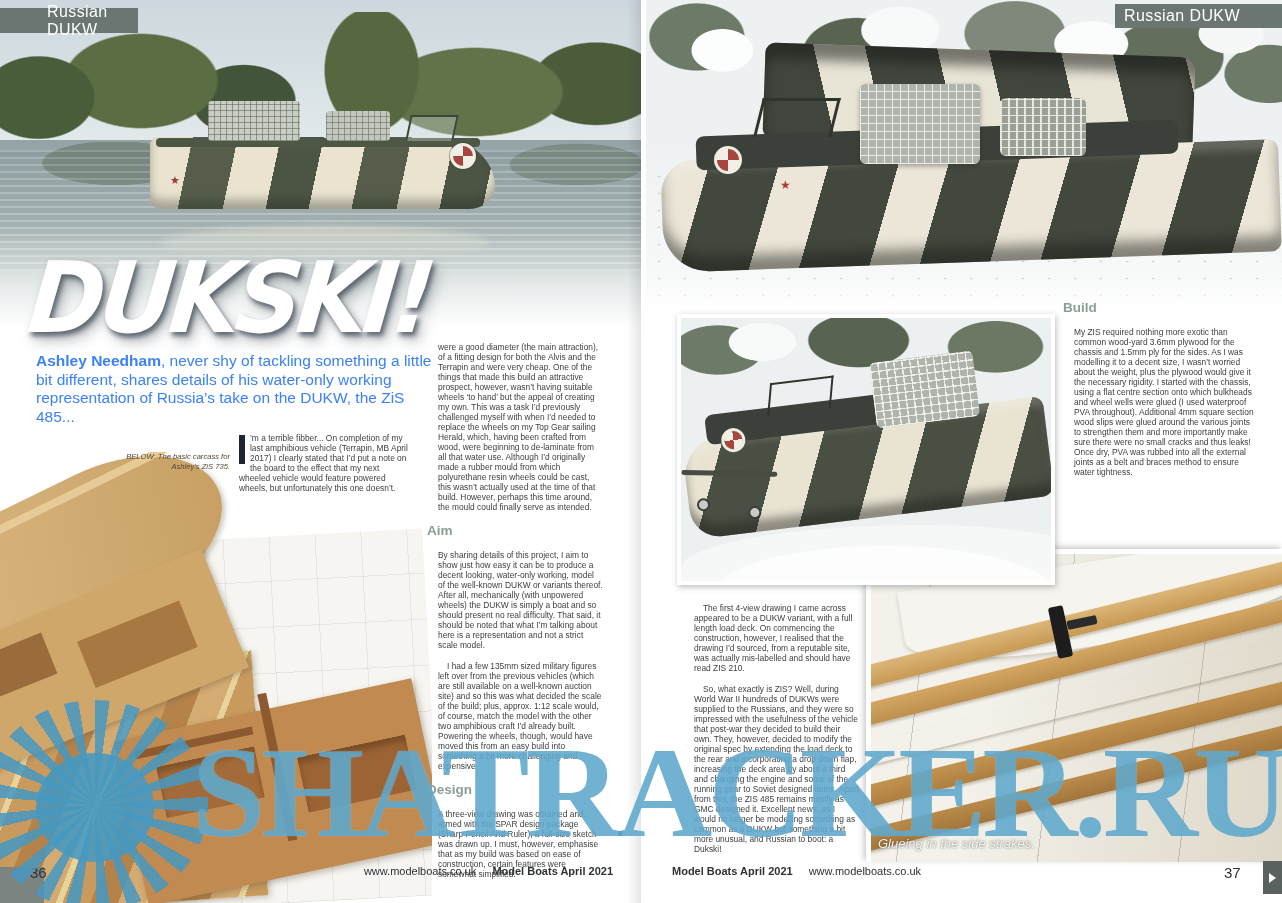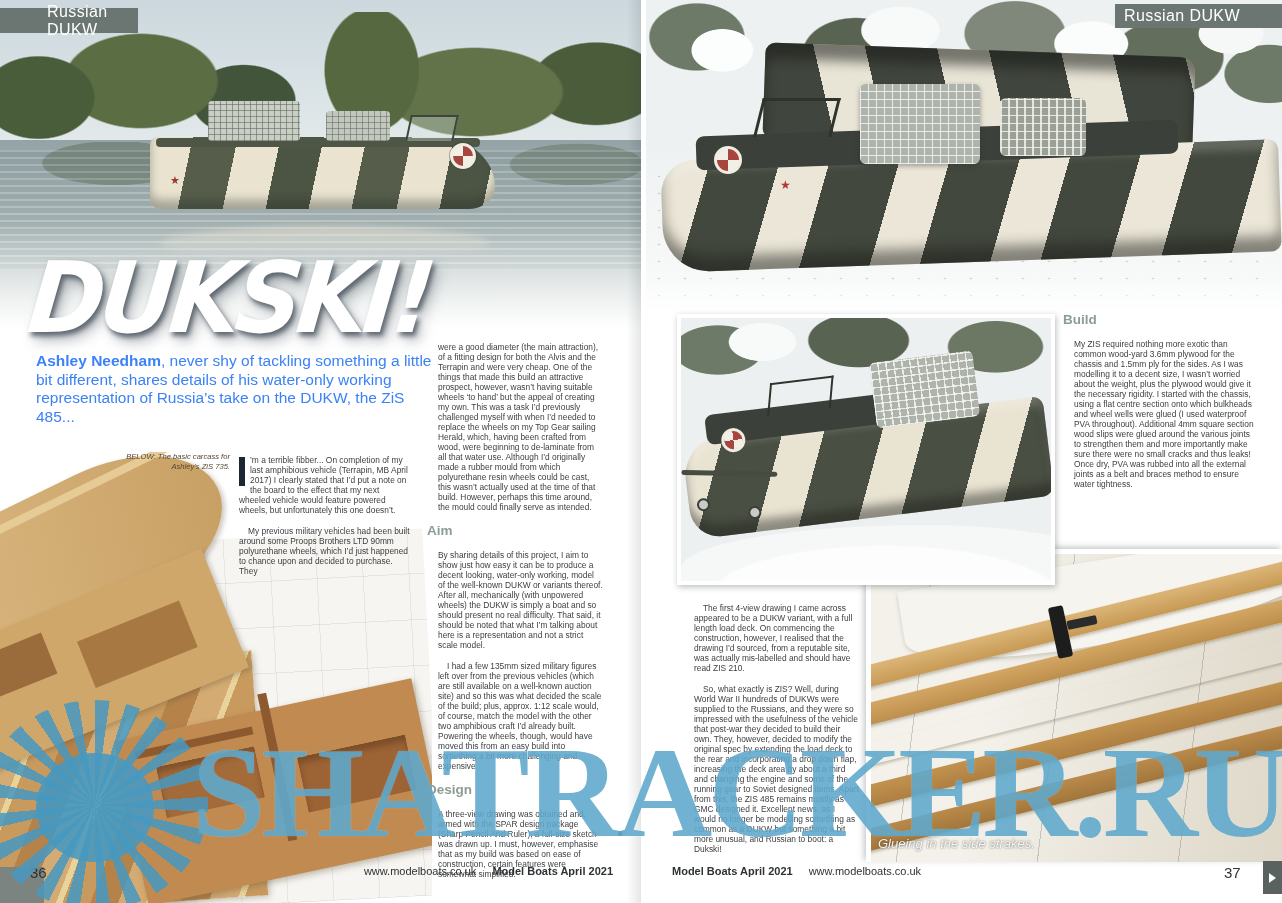--- a/index.html
+++ b/index.html
@@ -20,22 +20,22 @@
          text-shadow:3px 4px 5px rgba(75,85,95,.85),7px 8px 12px rgba(90,100,110,.4);}
   #intro{position:absolute;left:36px;top:352px;width:400px;z-index:3;
          font-size:15.5px;line-height:1.2;color:#3b82f6;}
   #intro .author{font-weight:bold;}
 
   
   .body-col{position:absolute;z-index:3;font-size:8.4px;line-height:1.19;color:#3c3e40;}
   .body-col p{margin:11px;}
   .body-col p.indent{text-indent:9px;}
   .sec-head{font-size:13.5px;font-weight:bold;color:#8c9e94;margin:8px 0 2px;}
-  .sec-head.first{margin-top:12px;}
-  #col1-left{left:228px;top:444px;width:195px;}
+  .sec-head.first{margin-top:0;}
+  #col1-left{left:228px;top:422px;width:195px;}
   #col2-left{left:427px;top:331px;width:187px;}
   #col1-right{left:683px;top:592px;width:187px;}
   #col-build{left:1063px;top:300px;width:205px;}
   .dropcap{float:left;width:6px;height:29px;background:#1d2633;margin:2px 5px 0 0;
            color:transparent;overflow:hidden;}
 
   
   #caption-left{position:absolute;left:124px;top:452px;width:106px;z-index:3;
                 font-size:7.6px;font-style:italic;color:#574633;text-align:right;line-height:1.3;}
   #caption-strakes{position:absolute;left:878px;top:836px;z-index:3;font-size:13px;
@@ -274,21 +274,20 @@
   <div id="title">DUKSKI!</div>
 
   <div id="intro">
     <span class="author">Ashley Needham</span><span>, never shy of tackling something a little bit different, shares details of his water-only working representation of Russia’s take on the DUKW, the ZiS 485...</span>
   </div>
 
   <div id="caption-left">BELOW: The basic carcass for Ashley’s ZiS 735.</div>
 
   <div id="col1-left" class="body-col">
     <p><span class="dropcap">I</span><span>’m a terrible fibber... On completion of my last amphibious vehicle (Terrapin, MB April 2017) I clearly stated that I’d put a note on the board to the effect that my next wheeled vehicle would feature powered wheels, but unfortunately this one doesn’t.</span></p>
-    <p class="indent">My previous military vehicles had been built around some Proops Brothers LTD 90mm polyurethane wheels, which I’d just happened to chance upon and decided to purchase. They</p>
   </div>
 
   <div id="photo-carcass">
     <div class="mat"></div>
     <div class="planks"></div>
     <div class="bow"></div>
     <div class="rail"></div>
     <div class="secA">
       <div class="w1"></div>
       <div class="w2"></div>

